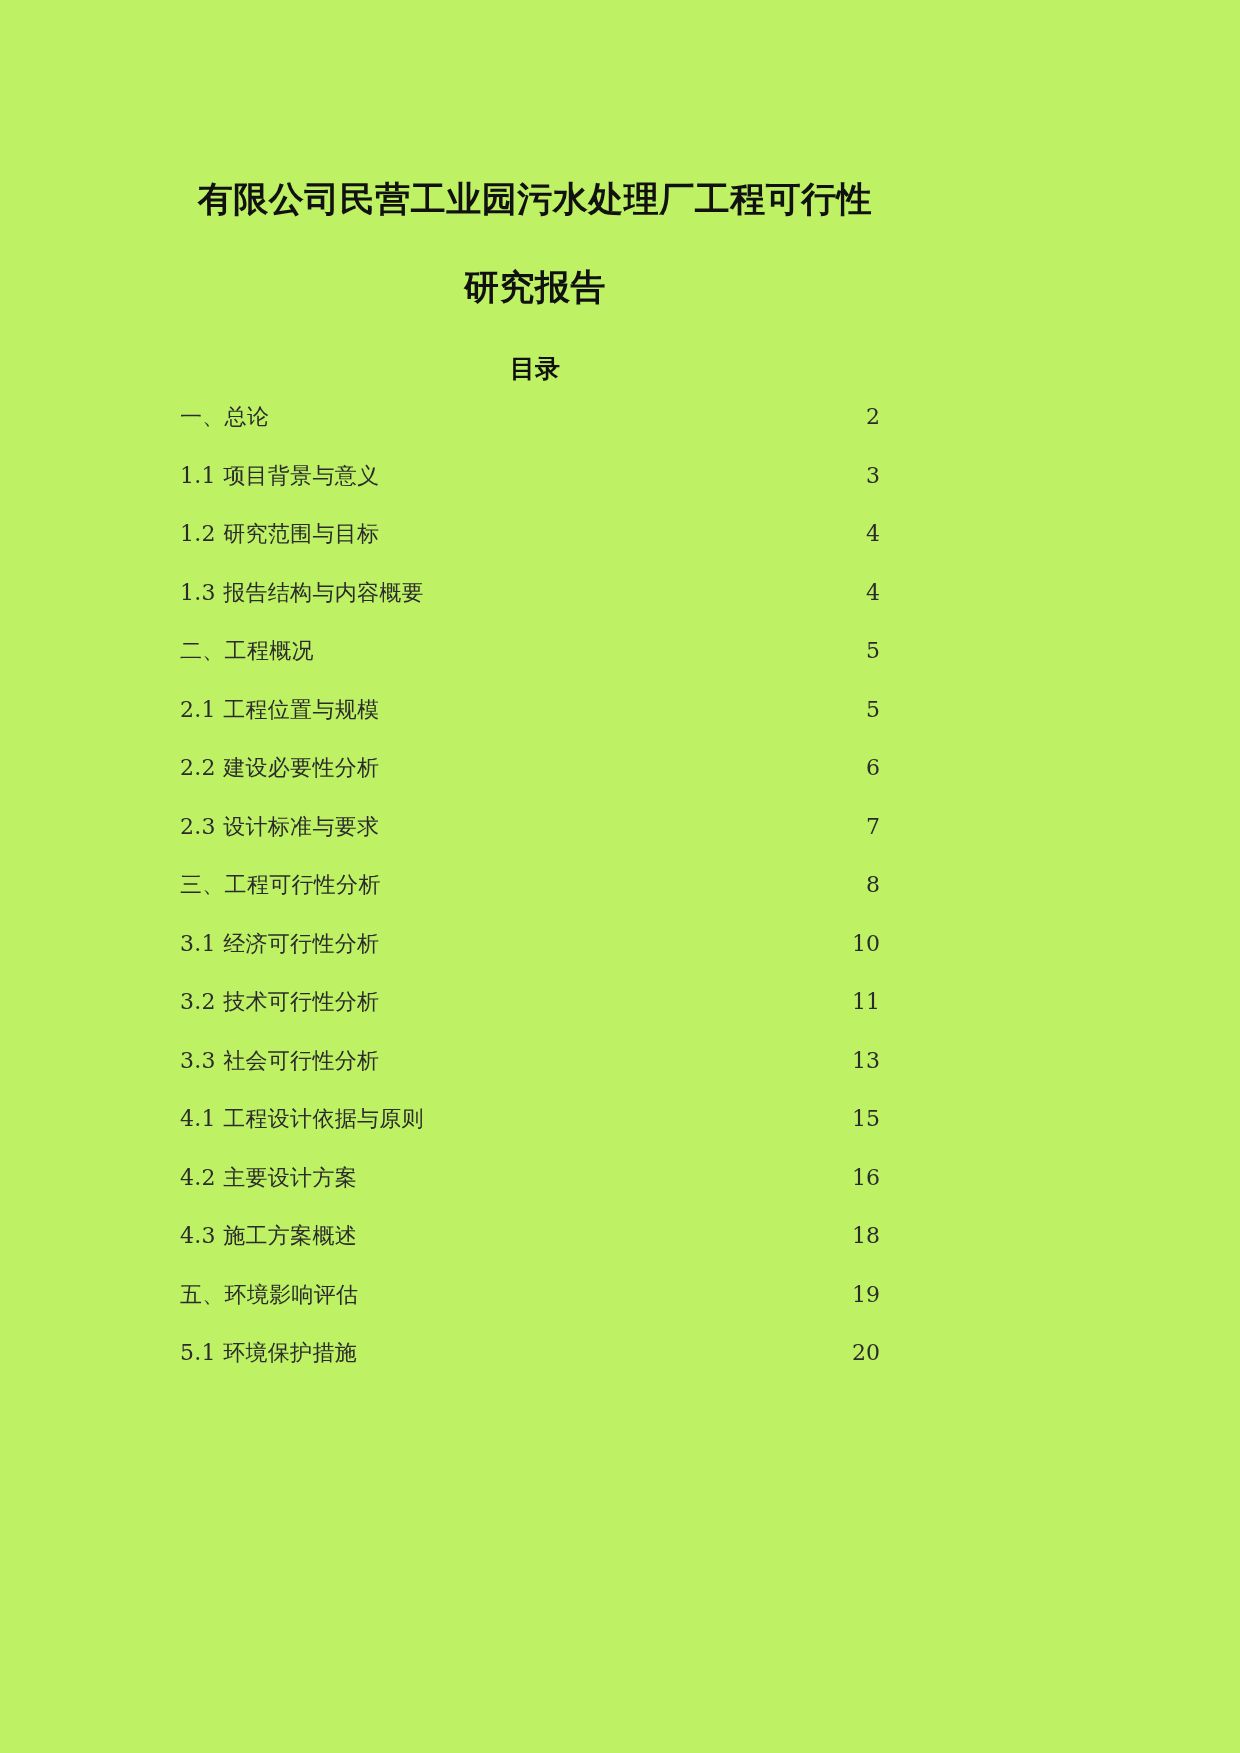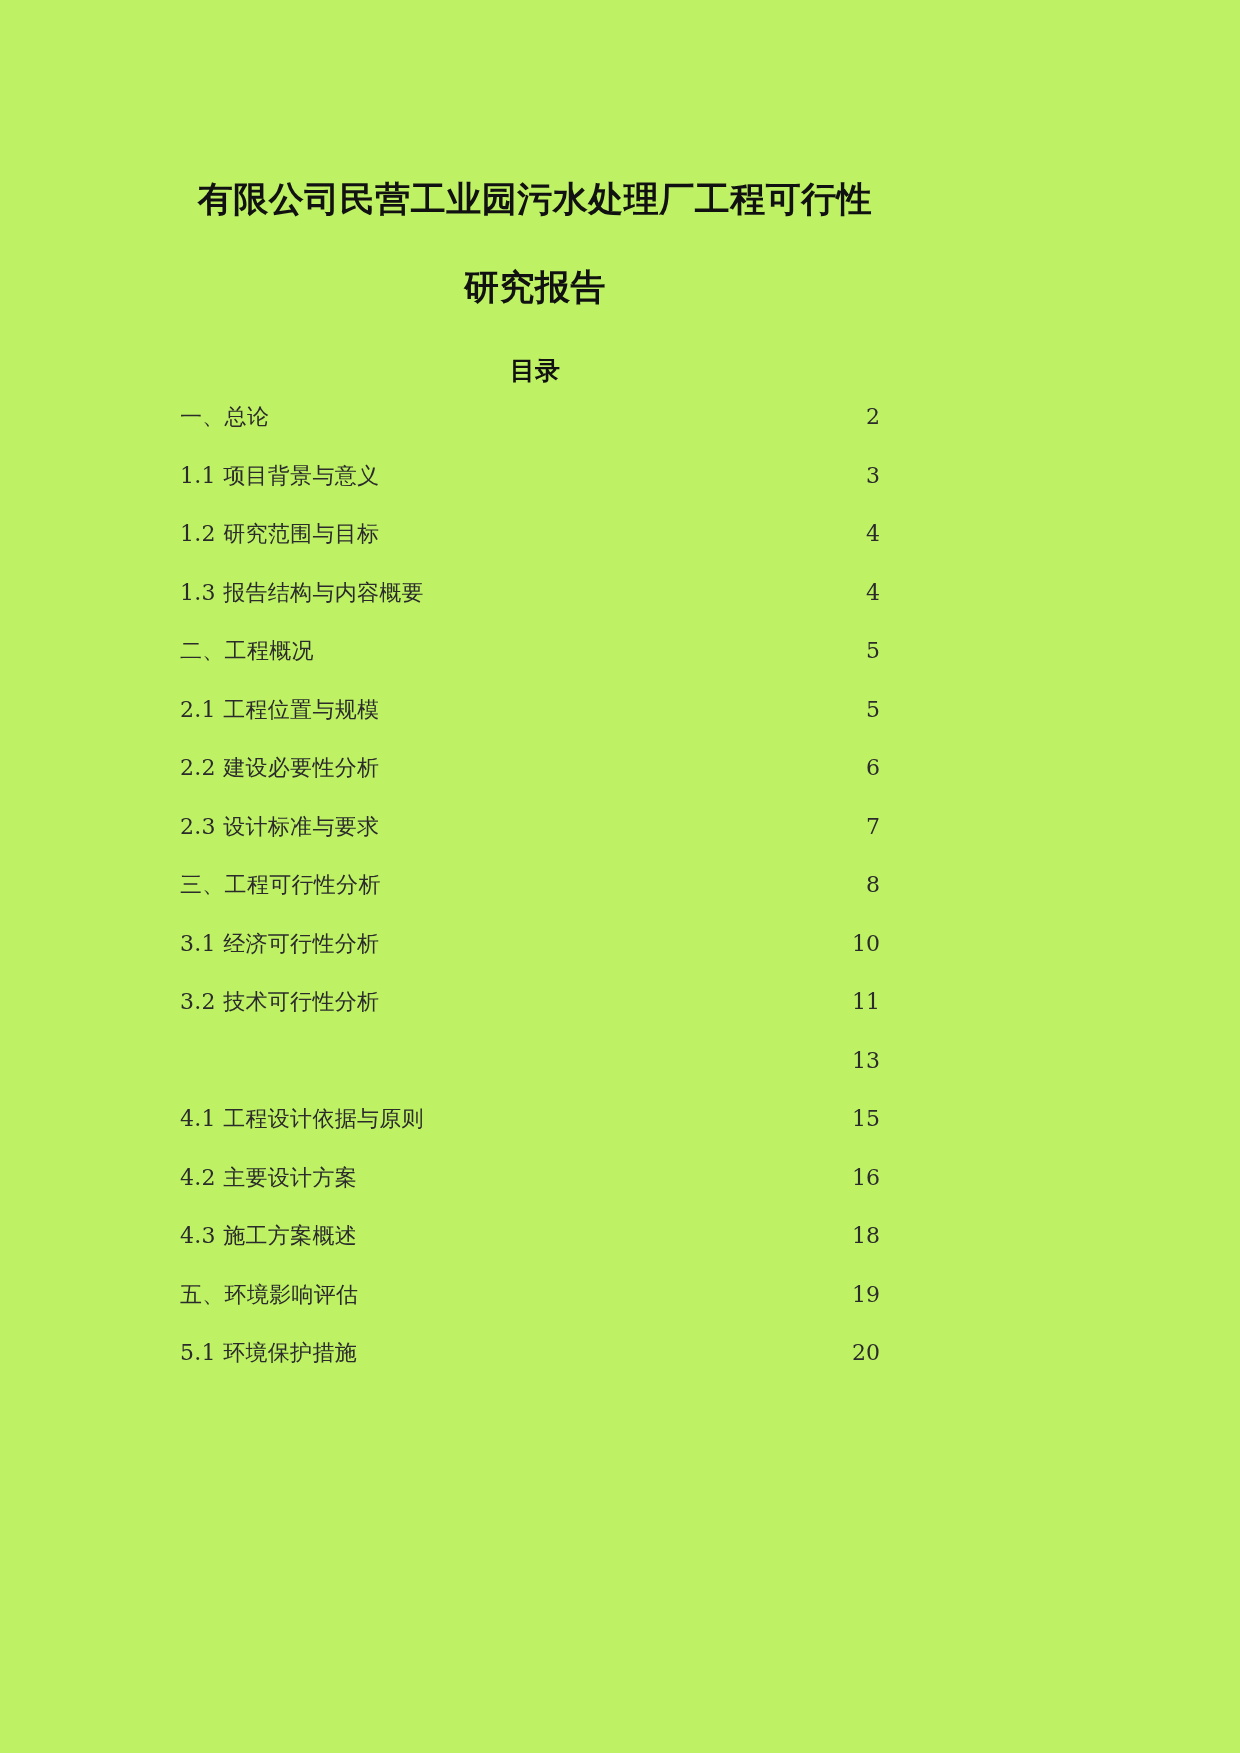--- a/index.html
+++ b/index.html
@@ -38,21 +38,21 @@
     word-break: break-all;
   }
 
   
   .toc-heading {
     position: absolute;
     left: 185px;
     top: 330px;
     width: 700px;
     text-align: center;
-    font-family: Liberation Serif, serif;
+    font-family: Liberation Mono, monospace;
     font-weight: 700;
     font-size: 25px;
     line-height: 40px;
     color: #111111;
   }
 
   
   .toc {
     position: absolute;
     left: 180px;
@@ -163,20 +163,21 @@
         <span class="toc-label">3.1 经济可行性分析</span>
         <span class="toc-leader"></span>
         <span class="toc-page">10</span>
       </div>
       <div class="toc-row">
         <span class="toc-label">3.2 技术可行性分析</span>
         <span class="toc-leader"></span>
         <span class="toc-page">11</span>
       </div>
       <div class="toc-row">
+        <span class="toc-label">3.3 社会可行性分析</span>
         <span class="toc-leader"></span>
         <span class="toc-page">13</span>
       </div>
       <div class="toc-row">
         <span class="toc-label">4.1 工程设计依据与原则</span>
         <span class="toc-leader"></span>
         <span class="toc-page">15</span>
       </div>
       <div class="toc-row">
         <span class="toc-label">4.2 主要设计方案</span>

